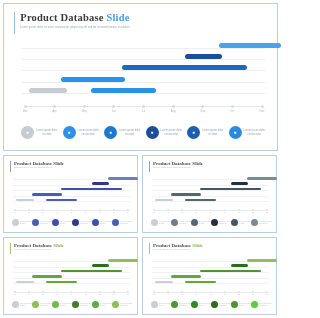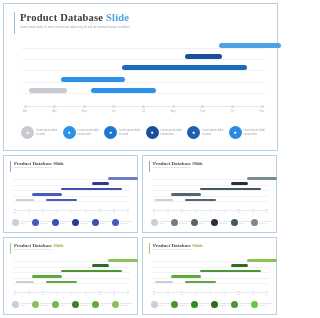--- a/index.html
+++ b/index.html
@@ -3,21 +3,21 @@
 <meta charset="utf-8">
 <style>
   html,body{margin:0;padding:0;background:#ffffff;}
   body{width:281px;height:318px;overflow:hidden;font-family:"Liberation Sans",sans-serif;}
 
   .page{width:281px;height:318px;position:relative;background:#ffffff;box-sizing:border-box;}
 
   
   .main-slide{
     position:absolute;left:3px;top:3px;width:275px;height:148px;
-    background:#ffffff;border:1px solid #b9cfe4;box-sizing:border-box;
+    background:#ffffff;border:1px solid #b9cfe4;box-sizing:border-box;text-align:center;
   }
   .slide-inner{position:absolute;inset:0;}
 
   .title-block{position:absolute;left:16px;top:8px;}
   .title-rule{position:absolute;left:10px;top:8px;width:1px;height:22px;background:#9dbcd8;}
   .slide-title{
     font-family:"Liberation Serif",serif;font-size:10.5px;font-weight:700;
     color:#3c3c3c;letter-spacing:.2px;white-space:nowrap;line-height:12px;
   }
   .slide-title .accent{color:#4a9fe0;font-weight:700;}

